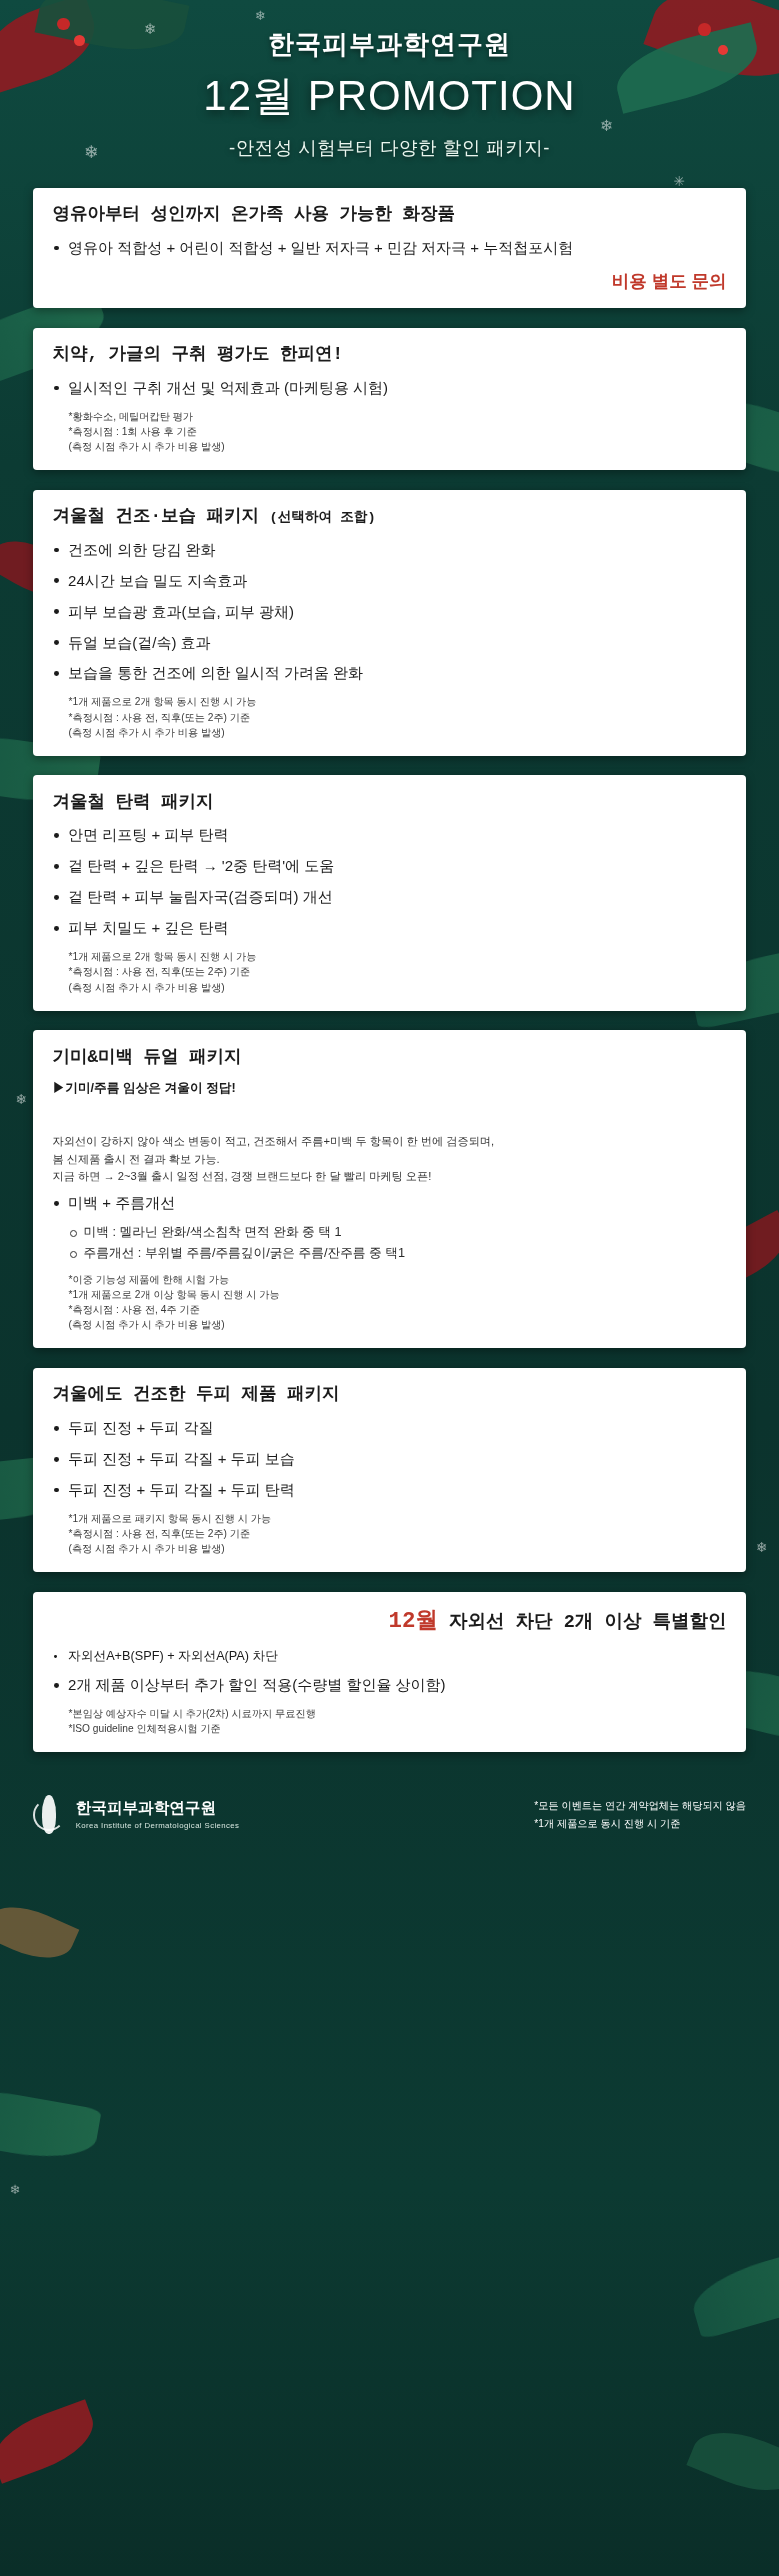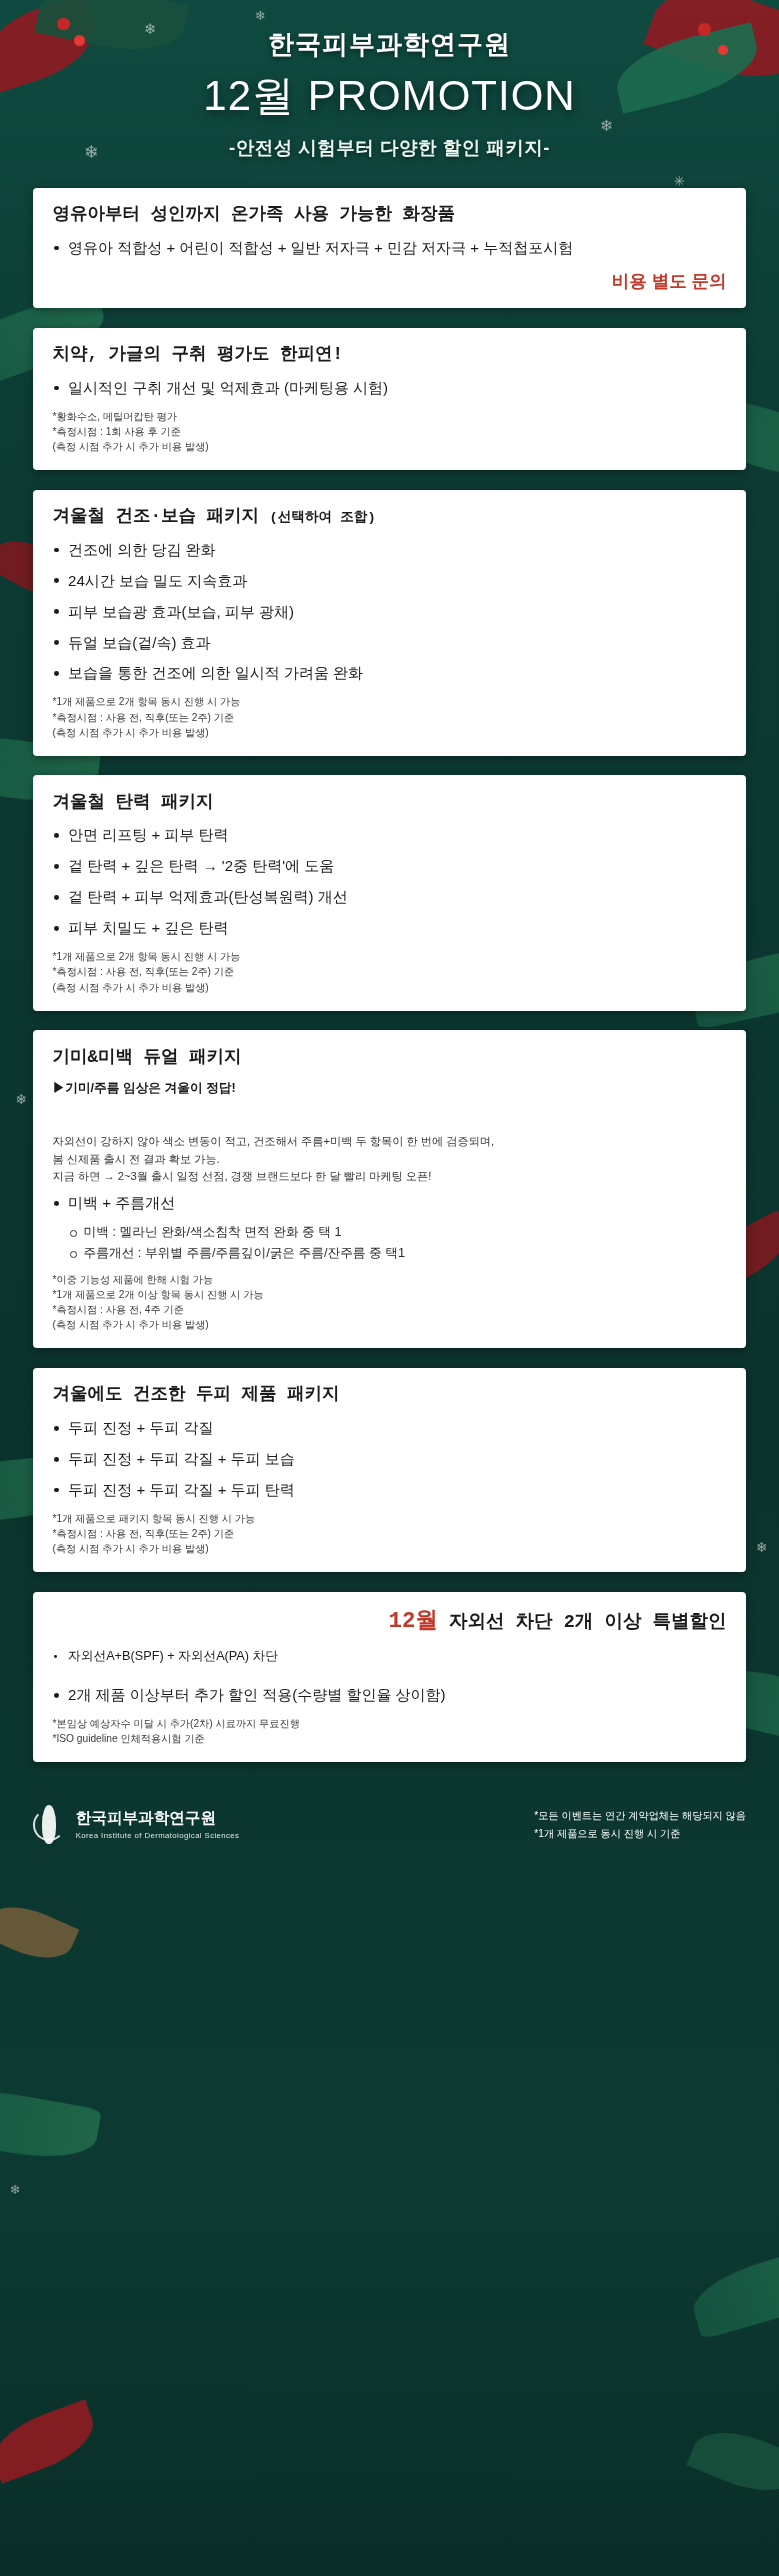--- a/index.html
+++ b/index.html
@@ -55,21 +55,21 @@
     color: #ffffff;
     font-size: 42px;
     font-weight: normal;
     letter-spacing: 1px;
     text-shadow: 0 2.9px 9.7px rgba(0,0,0,.55);
   }
   .hd-sub {
     margin-top: 11.7px;
     color: #eaf6ef;
     font-size: 18.5px;
-    font-weight: bold;
+    font-weight: normal;
     letter-spacing: 0.5px;
     text-shadow: 0 1.9px 5.8px rgba(0,0,0,.5);
   }
 
   
   .cards {
     position: relative;
     z-index: 5;
     padding: 21.4px 33px 0;
   }
@@ -105,42 +105,42 @@
     line-height: 1.35;
   }
   .bullets li:before {
     content: "";
     position: absolute;
     left: 1.9px; top: 7.8px;
     width: 4.9px; height: 4.9px;
     background: #1b1b1b;
     border-radius: 50%;
   }
-  .bullets.tight li { margin-bottom: 20px; font-size: 12.7px; }
+  .bullets.tight li { margin-bottom: 10px; font-size: 12.7px; }
   .bullets.tight li:before { width: 2.9px; height: 2.9px; top: 6.8px; }
 
   .subbullets { margin: 5.8px 0 0 17.5px; padding: 0; list-style: none; }
   .subbullets li {
     position: relative;
     padding-left: 13.6px;
     font-size: 12.7px;
     color: #2a2a2a;
     margin-bottom: 3.9px;
   }
   .subbullets li:before {
     content: "";
     position: absolute;
     left: 0; top: 5.8px;
     width: 4.9px; height: 4.9px;
     border: 1px solid #333;
     border-radius: 50%;
     background: #fff;
   }
 
-  .notes { margin-top: 9.7px; }
+  .notes { margin-top: 9.7px; margin-left: 16px; }
   .notes div {
     font-size: 10.2px;
     color: #3a3a3a;
     line-height: 1.5;
   }
   .price-line {
     text-align: right;
     color: #c0392b;
     font-size: 17.5px;
     font-weight: bold;
@@ -298,21 +298,21 @@
         <div>*측정시점 : 사용 전, 직후(또는 2주) 기준</div>
         <div>(측정 시점 추가 시 추가 비용 발생)</div>
       </div>
     </div>
 
     <div class="card">
       <div class="card-title">겨울철 탄력 패키지</div>
       <ul class="bullets">
         <li>안면 리프팅 + 피부 탄력</li>
         <li>겉 탄력 + 깊은 탄력  →  '2중 탄력'에 도움</li>
-        <li>겉 탄력 + 피부 억제효과(탄성복원력) 개선</li>
+        <li>겉 탄력 + 피부 눌림자국(검증되며) 개선</li>
         <li>피부 치밀도 + 깊은 탄력</li>
       </ul>
       <div class="notes">
         <div>*1개 제품으로 2개 항목 동시 진행 시 가능</div>
         <div>*측정시점 : 사용 전, 직후(또는 2주) 기준</div>
         <div>(측정 시점 추가 시 추가 비용 발생)</div>
       </div>
     </div>
 
     <div class="card">

